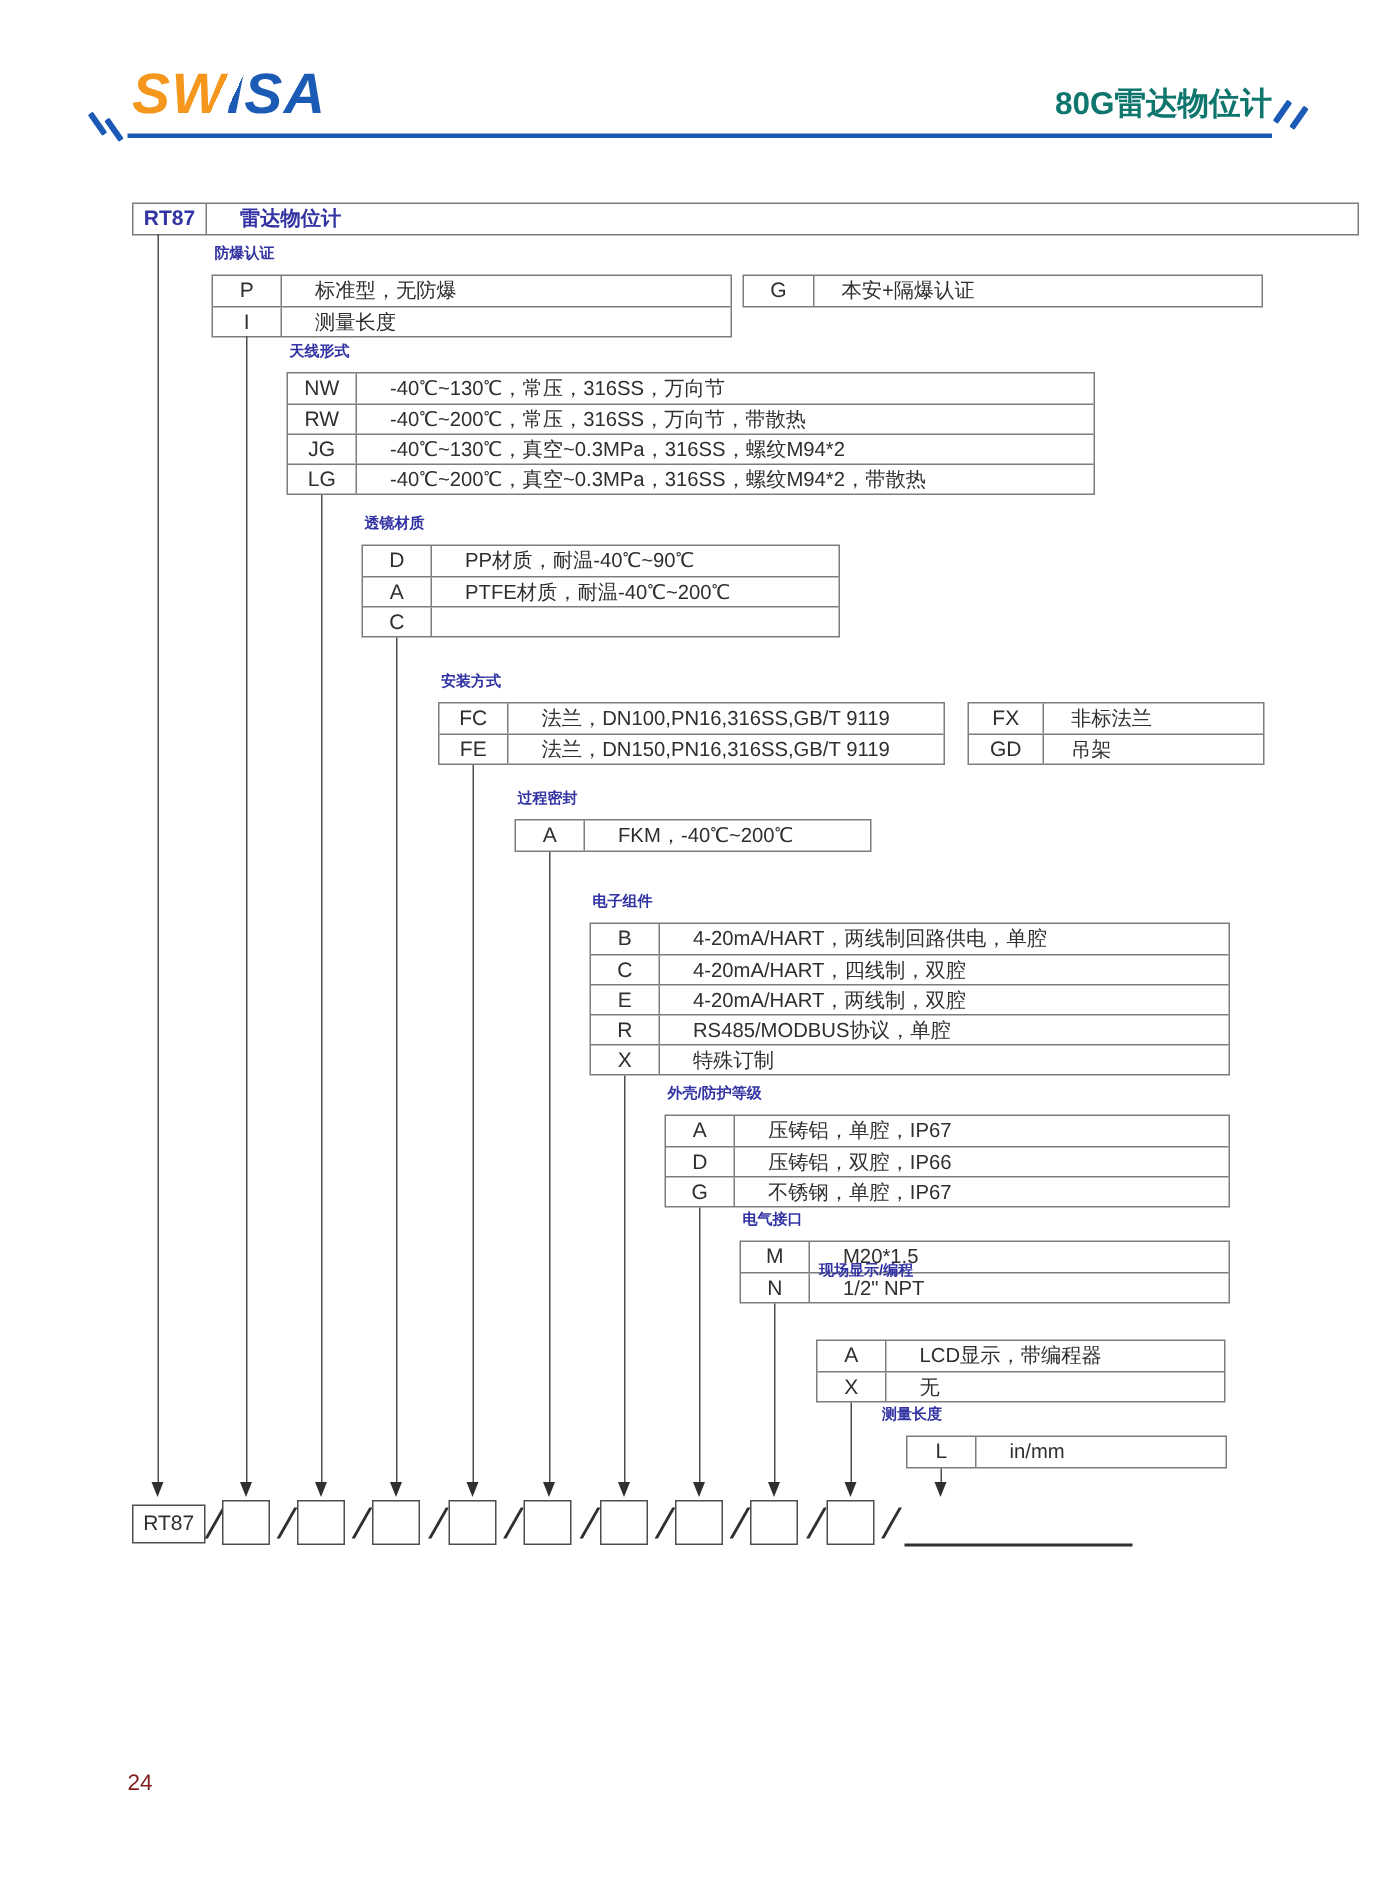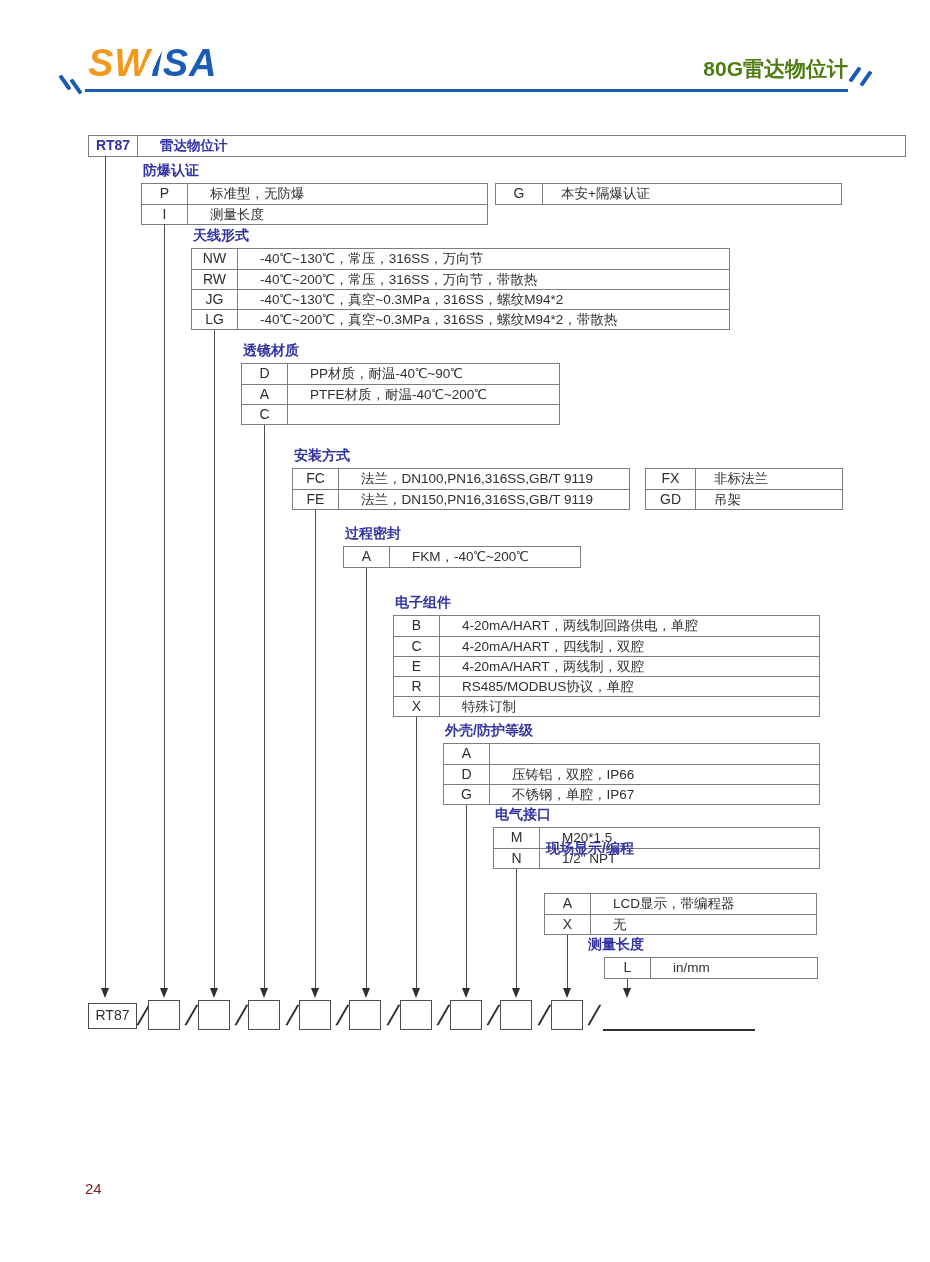--- a/index.html
+++ b/index.html
@@ -17,40 +17,40 @@
     position: absolute; left: 88px; top: 42px;
     font-size: 38px; font-weight: 900; font-style: italic;
     letter-spacing: 1px;
     background: linear-gradient(115deg, #f5971d 0 45%, #ffffff 45% 52%, #1b5bb5 52% 100%);
     -webkit-background-clip: text; background-clip: text;
     color: transparent;
     text-align: right;
   }
   .doc-title {
     position: absolute; left: 480px; top: 55px; width: 368px;
-    text-align: right; font-size: 21px; font-weight: bold; color: #4d7c0f;
+    text-align: right; font-size: 21px; font-weight: bold; color: #0f766e;
   }
   .header-rule { position: absolute; left: 85px; top: 89px; width: 763px; height: 3px; background: #1b5bb5; }
   .hslash { position: absolute; width: 4px; height: 17px; background: #1b5bb5; border-radius: 1px; }
   .hslash.l  { transform: rotate(-35deg); }
   .hslash.r  { transform: rotate(35deg); }
   
   .tbl { position: absolute; border: 1px solid #7d7d7d; background: #fff; }
   .trow { display: flex; height: 20px; }
   .trow + .trow { border-top: 1px solid #7d7d7d; }
   .key {
     width: 46px; flex: 0 0 auto; border-right: 1px solid #7d7d7d;
     text-align: center; font-size: 14px; line-height: 19px; color: #2f2f2f;
   }
   .val {
     flex: 1 1 auto; padding-left: 22px; font-size: 13.5px; line-height: 19px;
     color: #2f2f2f; white-space: nowrap; overflow: hidden;
   }
   .side .val { padding-left: 18px; }
-  .seclabel { position: absolute; font-size: 14px; font-weight: bold; color: #3334a3; }
+  .seclabel { position: absolute; font-size: 10px; font-weight: bold; color: #3334a3; }
   .model .key, .model .val { color: #3334a3; font-weight: bold; }
   .model .key { width: 49px; }
   
   .vline { position: absolute; width: 1px; background: #4d4d4d; }
   .arrow {
     position: absolute; width: 0; height: 0;
     border-left: 4.5px solid transparent; border-right: 4.5px solid transparent;
     border-top: 10px solid #2f2f2f;
   }
   
@@ -191,20 +191,21 @@
     <div class="trow">
       <div class="key">X</div>
       <div class="val">特殊订制</div>
     </div>
   </div>
 
   <div class="seclabel" style="left:445px; top:722px;">外壳/防护等级</div>
   <div class="tbl" style="left:443px; top:743px; width:377px;">
     <div class="trow">
       <div class="key">A</div>
+      <div class="val">压铸铝，单腔，IP67</div>
     </div>
     <div class="trow">
       <div class="key">D</div>
       <div class="val">压铸铝，双腔，IP66</div>
     </div>
     <div class="trow">
       <div class="key">G</div>
       <div class="val">不锈钢，单腔，IP67</div>
     </div>
   </div>

